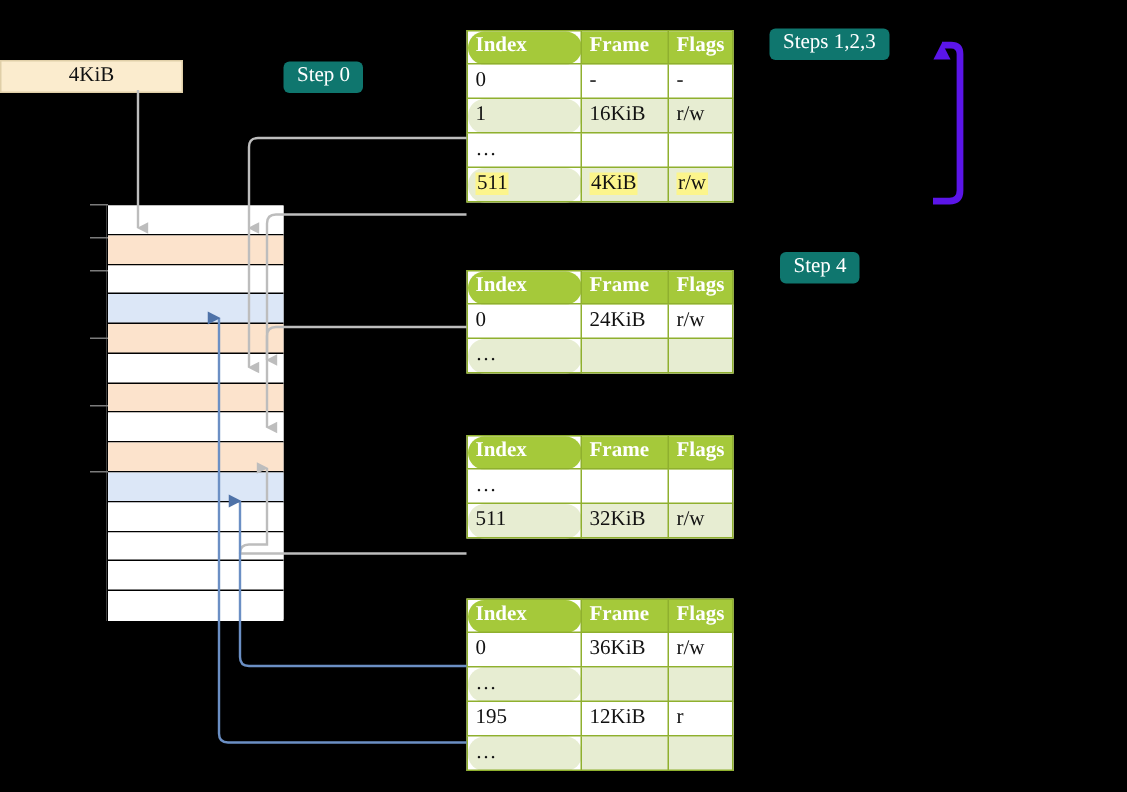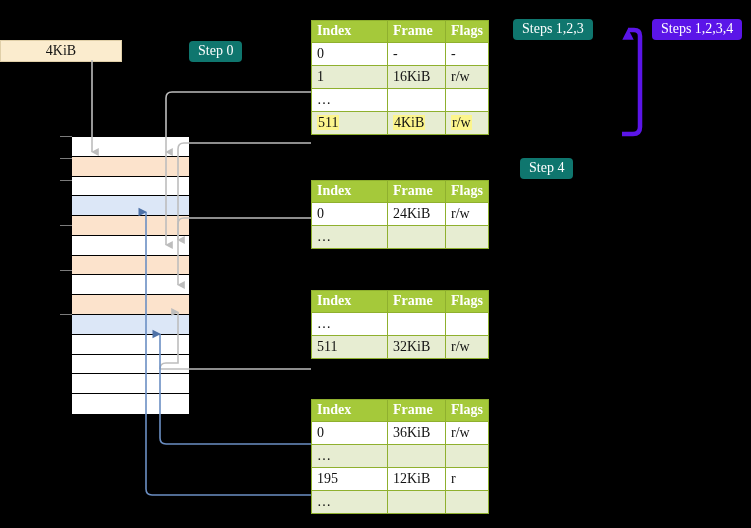--- a/index.html
+++ b/index.html
@@ -66,21 +66,21 @@
     border:1px solid #8FB02E;
     padding:1px 5px 2px 5px;
     height:23px;
     box-sizing:border-box;
     color:#111;
     vertical-align:middle;
   }
   .ptable tr.alt td{background:#E7EDD2;}
   .ptable tr.plain td{background:#ffffff;}
   .hl{background:#FCF58C;padding:0 1px;}
-  .col-index{width:76px;}
+  .col-index{width:76px;border-radius:11px;}
   .col-frame{width:58px;}
   .col-flags{width:43px;}
 
   svg.overlay{position:absolute;left:0;top:0;width:751px;height:528px;pointer-events:none;}
 </style>
 </head>
 <body>
 
 <div class="stage">
 
@@ -89,25 +89,22 @@
   </div>
 
   <div class="badge red" style="left:189px;top:41px;">
     <span>Step 0</span>
   </div>
 
   <div class="badge red" style="left:513px;top:19px;">
     <span>Steps 1,2,3</span>
   </div>
 
-  <div class="badge purple" style="left:652px;top:19px;">
-    <span>Steps 1,2,3,4</span>
-  </div>
-
-  <div class="badge red" style="left:520px;top:158px;">
+
+  <div class="badge red" style="left:520px;top:168px;">
     <span>Step 4</span>
   </div>
 
   <div class="memcol" id="memcol" style="left:71px;top:136px;width:119px;height:278px;">
       <div class="memrow white" style="height: 19.7857px;"></div>
       <div class="memrow peach" style="height: 19.7857px;"></div>
       <div class="memrow white" style="height: 19.7857px;"></div>
       <div class="memrow blue" style="height: 19.7857px;"></div>
       <div class="memrow peach" style="height: 19.7857px;"></div>
       <div class="memrow white" style="height: 19.7857px;"></div>

